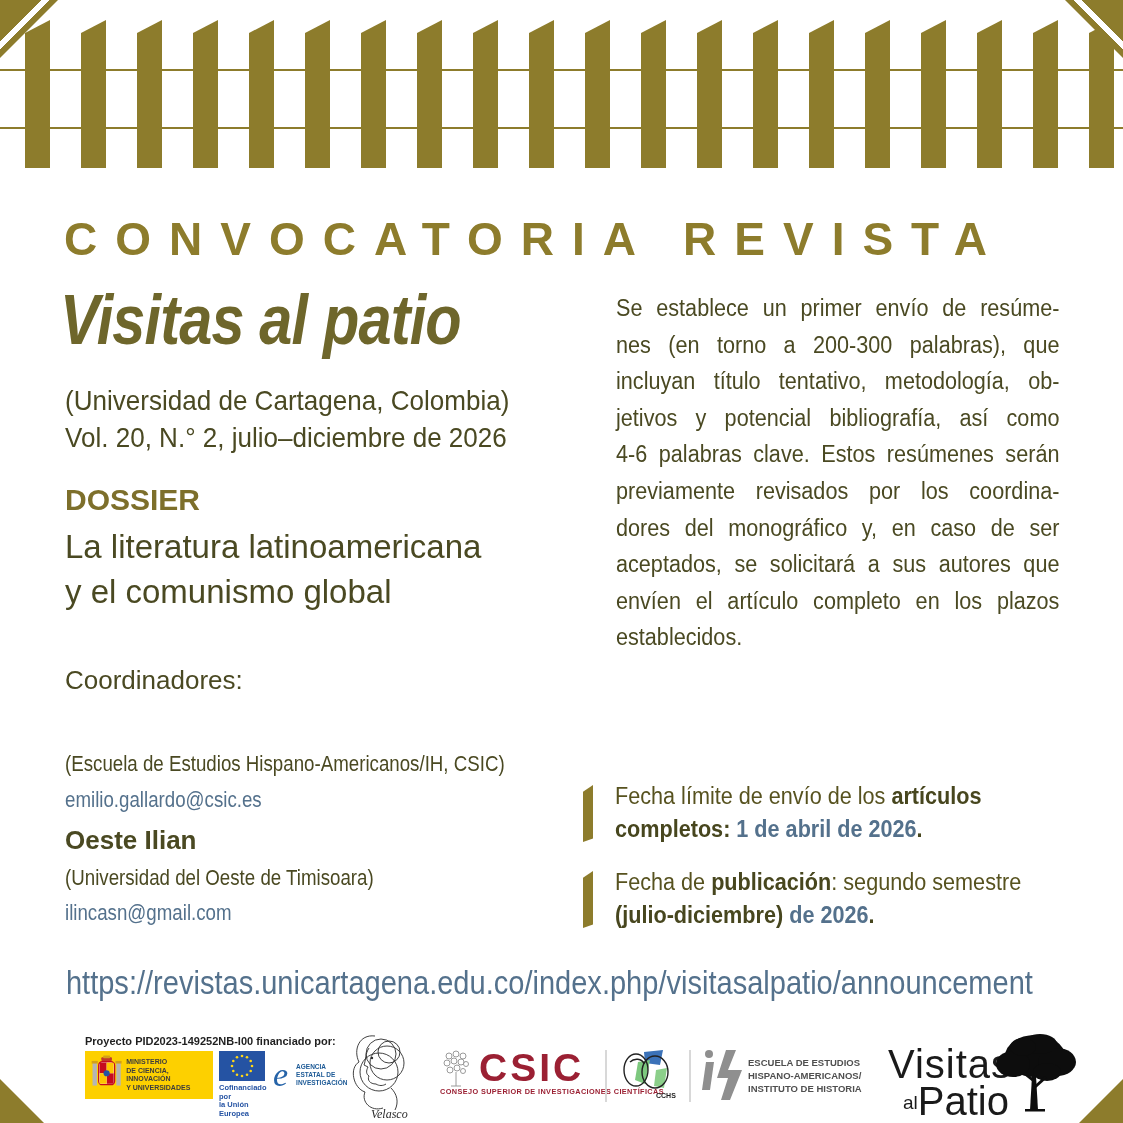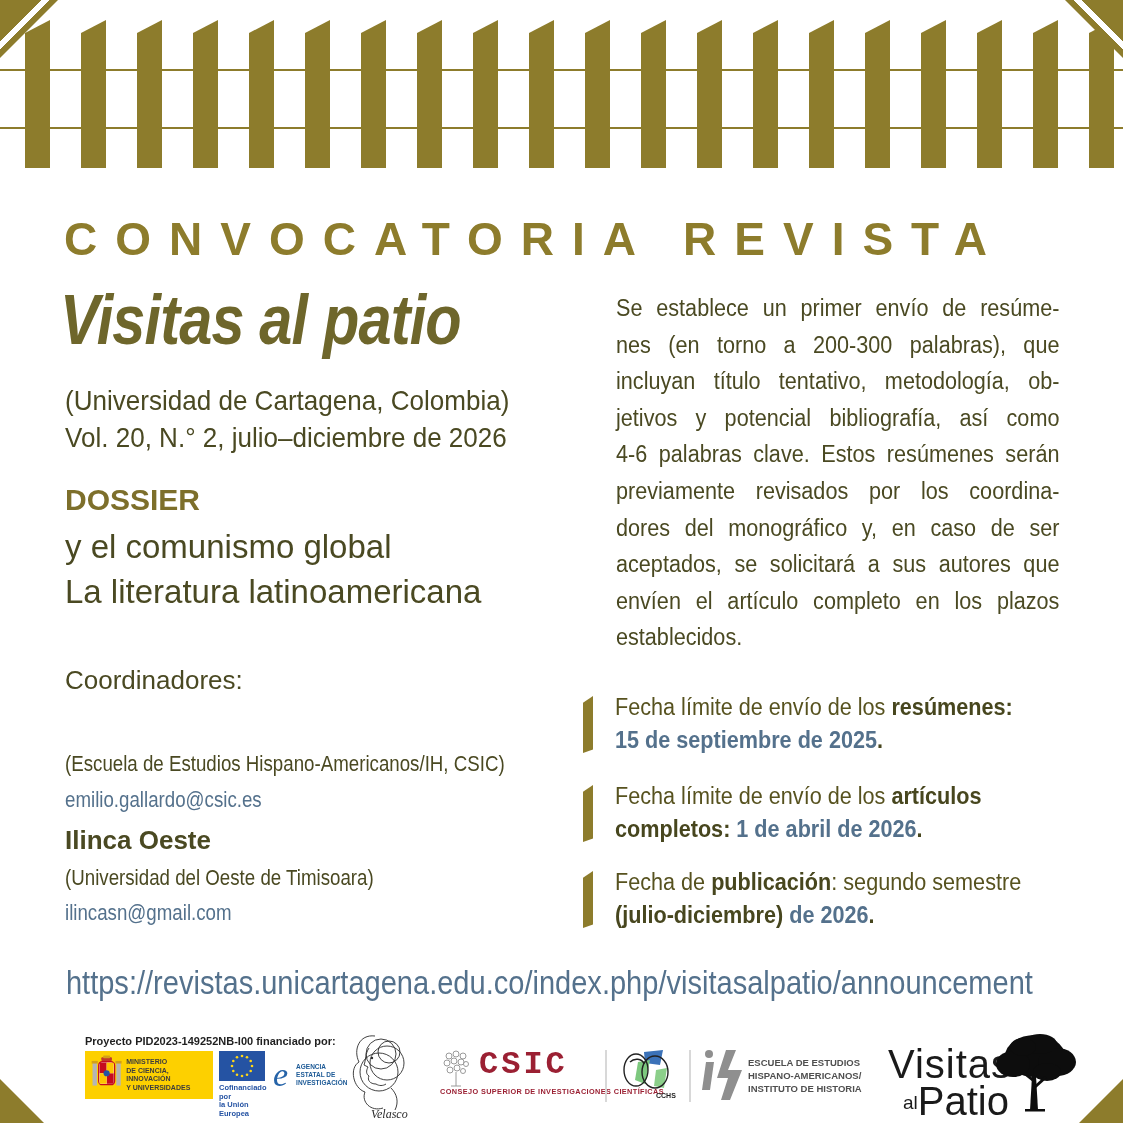--- a/index.html
+++ b/index.html
@@ -79,22 +79,22 @@
   .eu-flag{width:46px;height:30px;background:#2553a3;position:relative;}
   .eu-txt{margin-top:3px;font-size:7.5px;font-weight:bold;color:#2553a3;line-height:8.6px;}
   .aei{position:absolute;left:273px;top:1051px;width:72px;height:48px;background:#fff;
        display:flex;align-items:center;gap:4px;}
   .aei-glyph{font-family:"Liberation Serif",serif;font-style:italic;font-size:34px;
              color:#2563a8;line-height:34px;}
   .aei-bar{width:3px;height:32px;background:#2563a8;}
   .aei-txt{font-size:6.5px;font-weight:bold;color:#1d5a96;line-height:7.8px;}
   .velasco{position:absolute;left:345px;top:1030px;}
   .csic-emblem{position:absolute;left:441px;top:1050px;}
-  .csic-name{position:absolute;left:479px;top:1046px;font-size:32px;font-weight:bold;
-             color:#9b2033;letter-spacing:3px;font-family:Liberation Mono, monospace;}
+  .csic-name{position:absolute;left:479px;top:1046px;font-size:39px;font-weight:bold;
+             color:#9b2033;letter-spacing:3px;}
   .csic-sub{position:absolute;left:440px;top:1087px;font-size:7.3px;color:#9b2033;
             letter-spacing:.4px;font-weight:bold;}
   .vdiv{position:absolute;width:2px;height:52px;top:1050px;background:#d8d8d8;}
   .vdiv1{left:605px;} .vdiv2{left:689px;}
   .cchs{position:absolute;left:616px;top:1048px;}
   .ih{position:absolute;left:700px;top:1044px;}
   .eeha{position:absolute;left:748px;top:1056px;font-size:9.5px;font-weight:bold;
         color:#4f4f4f;line-height:13px;}
   .vp-word1{position:absolute;left:888px;top:1042px;font-size:40px;color:#1a1a1a;letter-spacing:1px;}
   .vp-word2{position:absolute;left:903px;top:1079px;font-size:40px;color:#1a1a1a;}
@@ -139,49 +139,44 @@
 
   <div class="kicker">CONVOCATORIA REVISTA</div>
   <div class="jtitle">Visitas al patio</div>
   <div class="jmeta">
     <div class="tline"><span class="sx93">(Universidad de Cartagena, Colombia)</span></div>
     <div class="tline"><span class="sx93">Vol. 20, N.° 2, julio–diciembre de 2026</span></div>
   </div>
 
   <div class="dossier-label">DOSSIER</div>
   <div class="dossier-title">
+      <div class="jline">La literatura latinoamericana</div>
       <div class="jline">y el comunismo global</div>
-      <div class="jline">La literatura latinoamericana</div>
     </div>
 
   <div class="abstract">
       <div class="jline">Se establece un primer envío de resúme-</div>
       <div class="jline">nes (en torno a 200-300 palabras), que</div>
       <div class="jline">incluyan título tentativo, metodología, ob-</div>
       <div class="jline">jetivos y potencial bibliografía, así como</div>
       <div class="jline">4-6 palabras clave. Estos resúmenes serán</div>
       <div class="jline">previamente revisados por los coordina-</div>
       <div class="jline">dores del monográfico y, en caso de ser</div>
       <div class="jline">aceptados, se solicitará a sus autores que</div>
       <div class="jline">envíen el artículo completo en los plazos</div>
       <div class="jline">establecidos.</div>
     </div>
 
   <div class="coord-h">Coordinadores:</div>
   <div class="coord-a1"><span class="cond85">(Escuela de Estudios Hispano-Americanos/IH, CSIC)</span></div>
   <div class="coord-e1"><span class="cond85">emilio.gallardo@csic.es</span></div>
-  <div class="coord-n2">Ilinca Oeste</div>
+  <div class="coord-n2">Oeste Ilian</div>
   <div class="coord-a2"><span class="cond85">(Universidad del Oeste de Timisoara)</span></div>
   <div class="coord-e2"><span class="cond85">ilincasn@gmail.com</span></div>
 
-  <div class="dl-item dl1">
-    <div class="dl-bar"></div>
-    <div class="dl-text"><span>Fecha límite de envío de los </span><span class="b">resúmenes</span><span class="b">:</span><span>
-</span><span class="b blue">15 de septiembre de 2025</span><span class="b">.</span></div>
-  </div>
   <div class="dl-item dl2">
     <div class="dl-bar"></div>
     <div class="dl-text"><span>Fecha límite de envío de los </span><span class="b">artículos
 completos</span><span class="b">: </span><span class="b blue">1 de abril de 2026</span><span class="b">.</span></div>
   </div>
   <div class="dl-item dl3">
     <div class="dl-bar"></div>
     <div class="dl-text"><span>Fecha de </span><span class="b">publicación</span><span>: segundo semestre
 </span><span class="b">(julio-diciembre)</span><span> </span><span class="b blue">de 2026</span><span class="b">.</span></div>
   </div>

